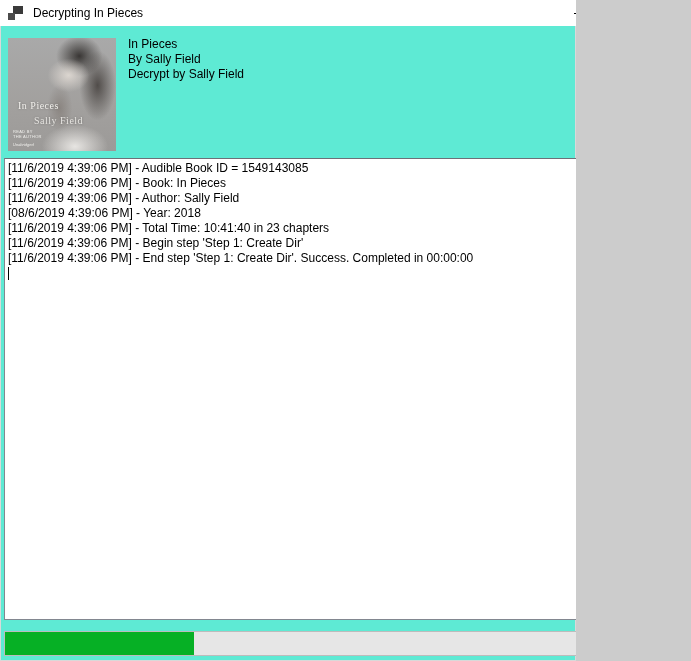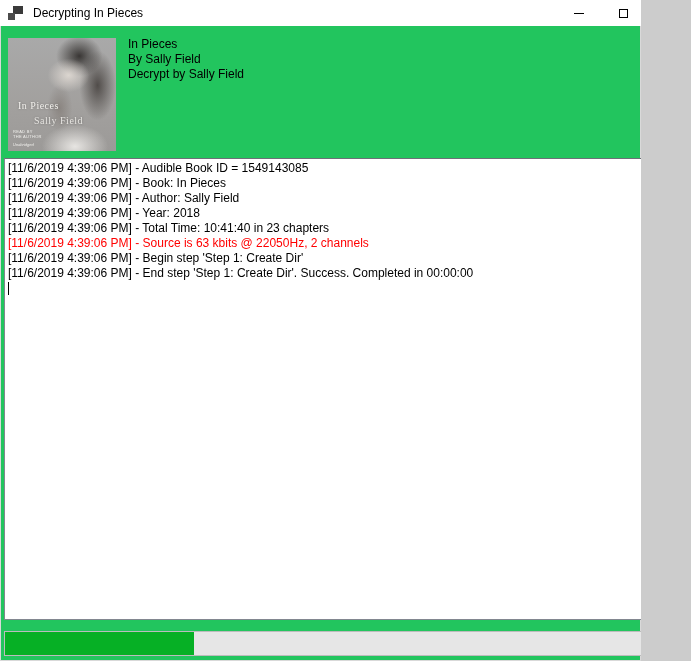--- a/index.html
+++ b/index.html
@@ -1,23 +1,23 @@
 <!DOCTYPE html>
 <html><head>
 <meta charset="utf-8">
 <style>
   * { margin: 0; padding: 0; box-sizing: border-box; }
   html, body { background: #cccccc; }
   body { font-family: "Liberation Sans", "DejaVu Sans", sans-serif; }
 
   .window {
     position: relative;
-    width: 641px;
+    width: 576px;
     height: 661px;
-    background: #22c55e;
+    background: #5eead4;
     overflow: hidden;
     box-shadow: 0 0 0 1px #d9d9d9 inset;
   }
 
   
   .titlebar {
     position: absolute;
     left: 0; top: 0;
     width: 691px; height: 26px;
     background: #ffffff;
@@ -219,23 +219,22 @@
     <div>In Pieces</div>
     <div>By Sally Field</div>
     <div>Decrypt by Sally Field</div>
   </div>
 
   <div class="logbox">
     <div>
         <div class="log-line">[11/6/2019 4:39:06 PM] - Audible Book ID = 1549143085</div>
         <div class="log-line">[11/6/2019 4:39:06 PM] - Book: In Pieces</div>
         <div class="log-line">[11/6/2019 4:39:06 PM] - Author: Sally Field</div>
-        <div class="log-line">[11/8/2019 4:39:06 PM] - Year: 2018</div>
+        <div class="log-line">[08/6/2019 4:39:06 PM] - Year: 2018</div>
         <div class="log-line">[11/6/2019 4:39:06 PM] - Total Time: 10:41:40 in 23 chapters</div>
-        <div class="log-line" style="color: rgb(255, 0, 0);">[11/6/2019 4:39:06 PM] - Source is 63 kbits @ 22050Hz, 2 channels</div>
         <div class="log-line">[11/6/2019 4:39:06 PM] - Begin step 'Step 1: Create Dir'</div>
         <div class="log-line">[11/6/2019 4:39:06 PM] - End step 'Step 1: Create Dir'. Success. Completed in 00:00:00</div>
       </div>
     <div class="caret-line">
       <span class="caret"></span>
     </div>
   </div>
 
   <div class="progressbar">
     <div class="progress-fill" style="width: 27.9%; background: rgb(6, 176, 37);"></div>

